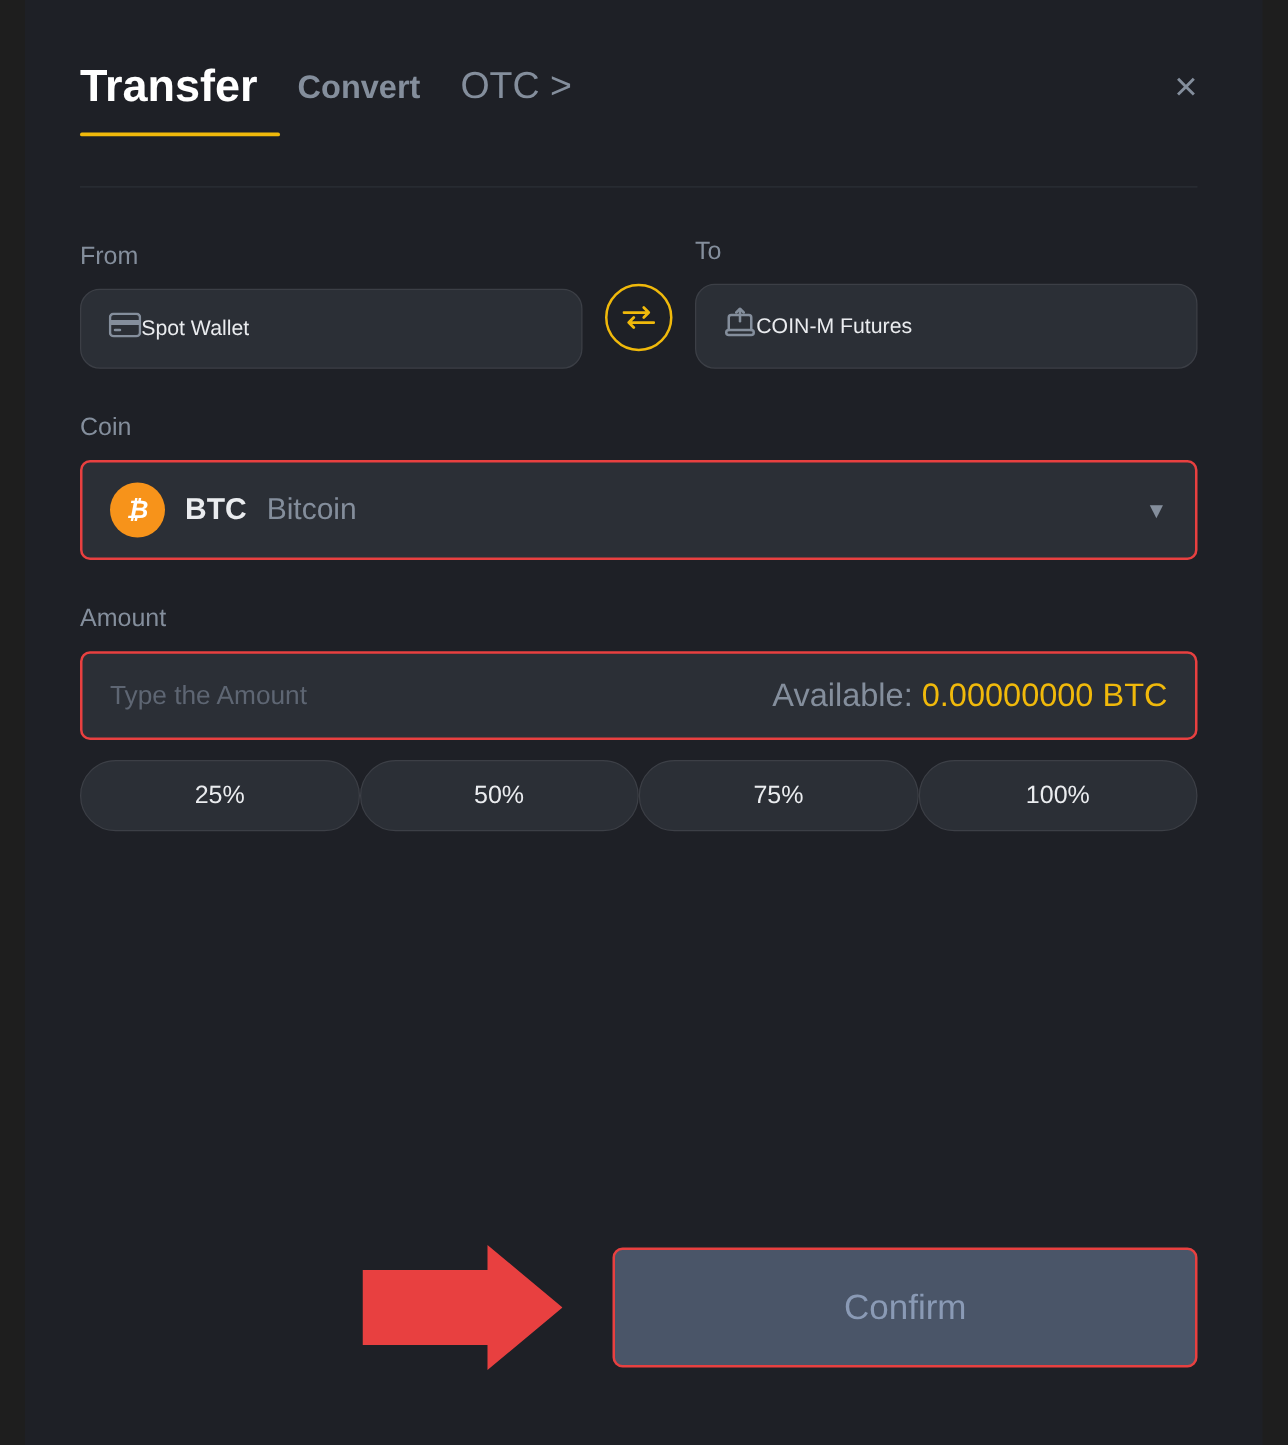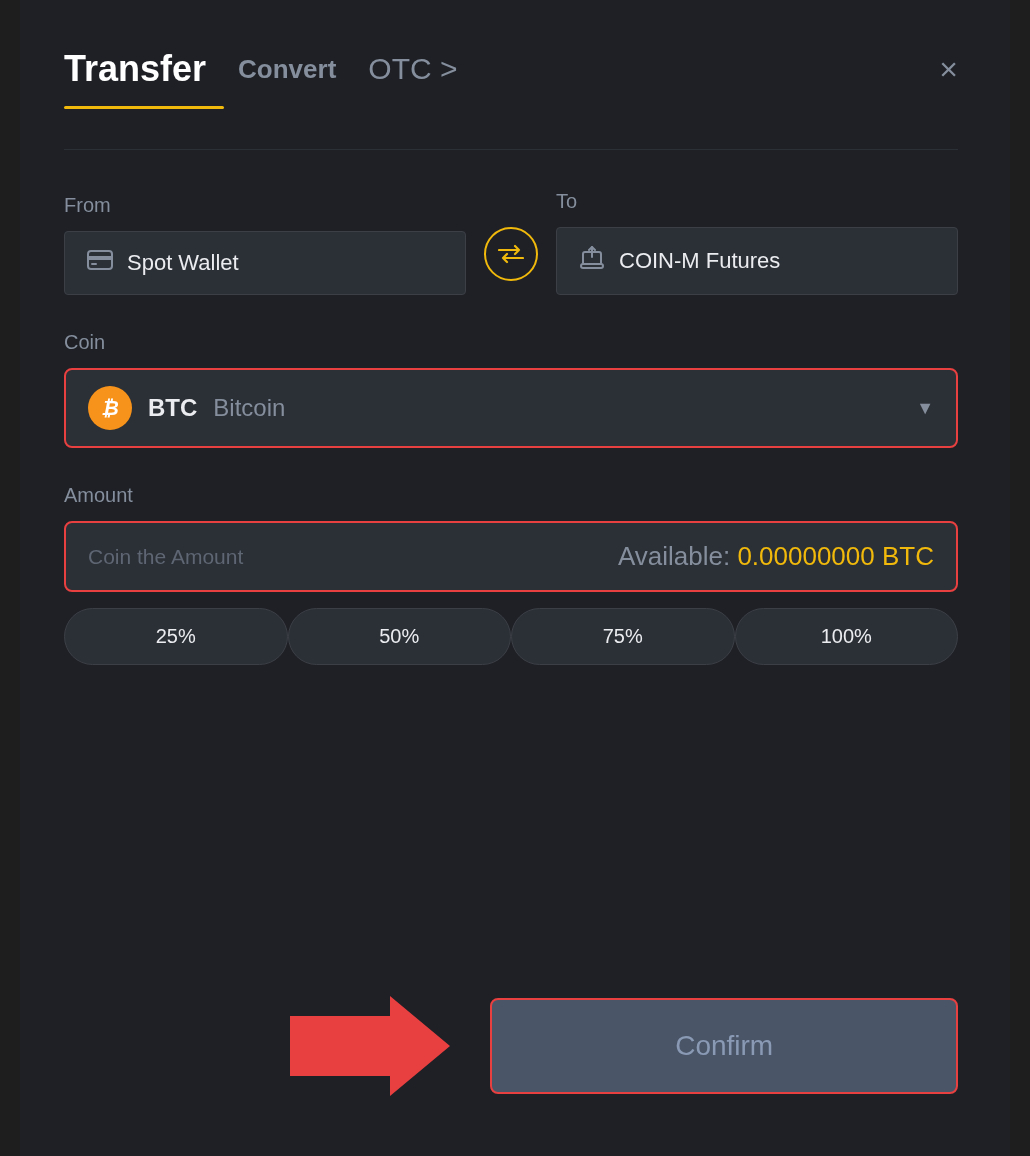--- a/index.html
+++ b/index.html
@@ -91,27 +91,26 @@
 
     .field-label {
       color: #848e9c;
       font-size: 20px;
       margin-bottom: 14px;
     }
 
     .wallet-box {
       background: #2b2f36;
       border: 1px solid #3c3f46;
-      border-radius: 4px;
+      border-radius: 16px;
       padding: 18px 22px;
       display: flex;
       align-items: center;
-      gap: 14px;
       color: #eaecef;
-      font-size: 22px;
+      font-size: 17px;
     }
 
     .wallet-icon {
       color: #848e9c;
       font-size: 22px;
     }
 
     .futures-icon {
       color: #848e9c;
       font-size: 22px;
@@ -336,21 +335,21 @@
       </div>
       <span class="coin-name">BTC</span>
       <span class="coin-full-name">Bitcoin</span>
       <span class="chevron-down">▼</span>
     </div>
   </div>
 
   <div class="amount-section">
     <div class="field-label">Amount</div>
     <div class="amount-input-box">
-      <span class="amount-placeholder">Coin the Amount</span>
+      <span class="amount-placeholder">Type the Amount</span>
       <span class="amount-available">
         <span>Available:</span>
         <span class="amount-available-value"> <span>0.00000000</span> <span>BTC</span></span>
       </span>
     </div>
   </div>
 
   <div class="pct-row">
     <button class="pct-btn">25%</button>
     <button class="pct-btn">50%</button>

